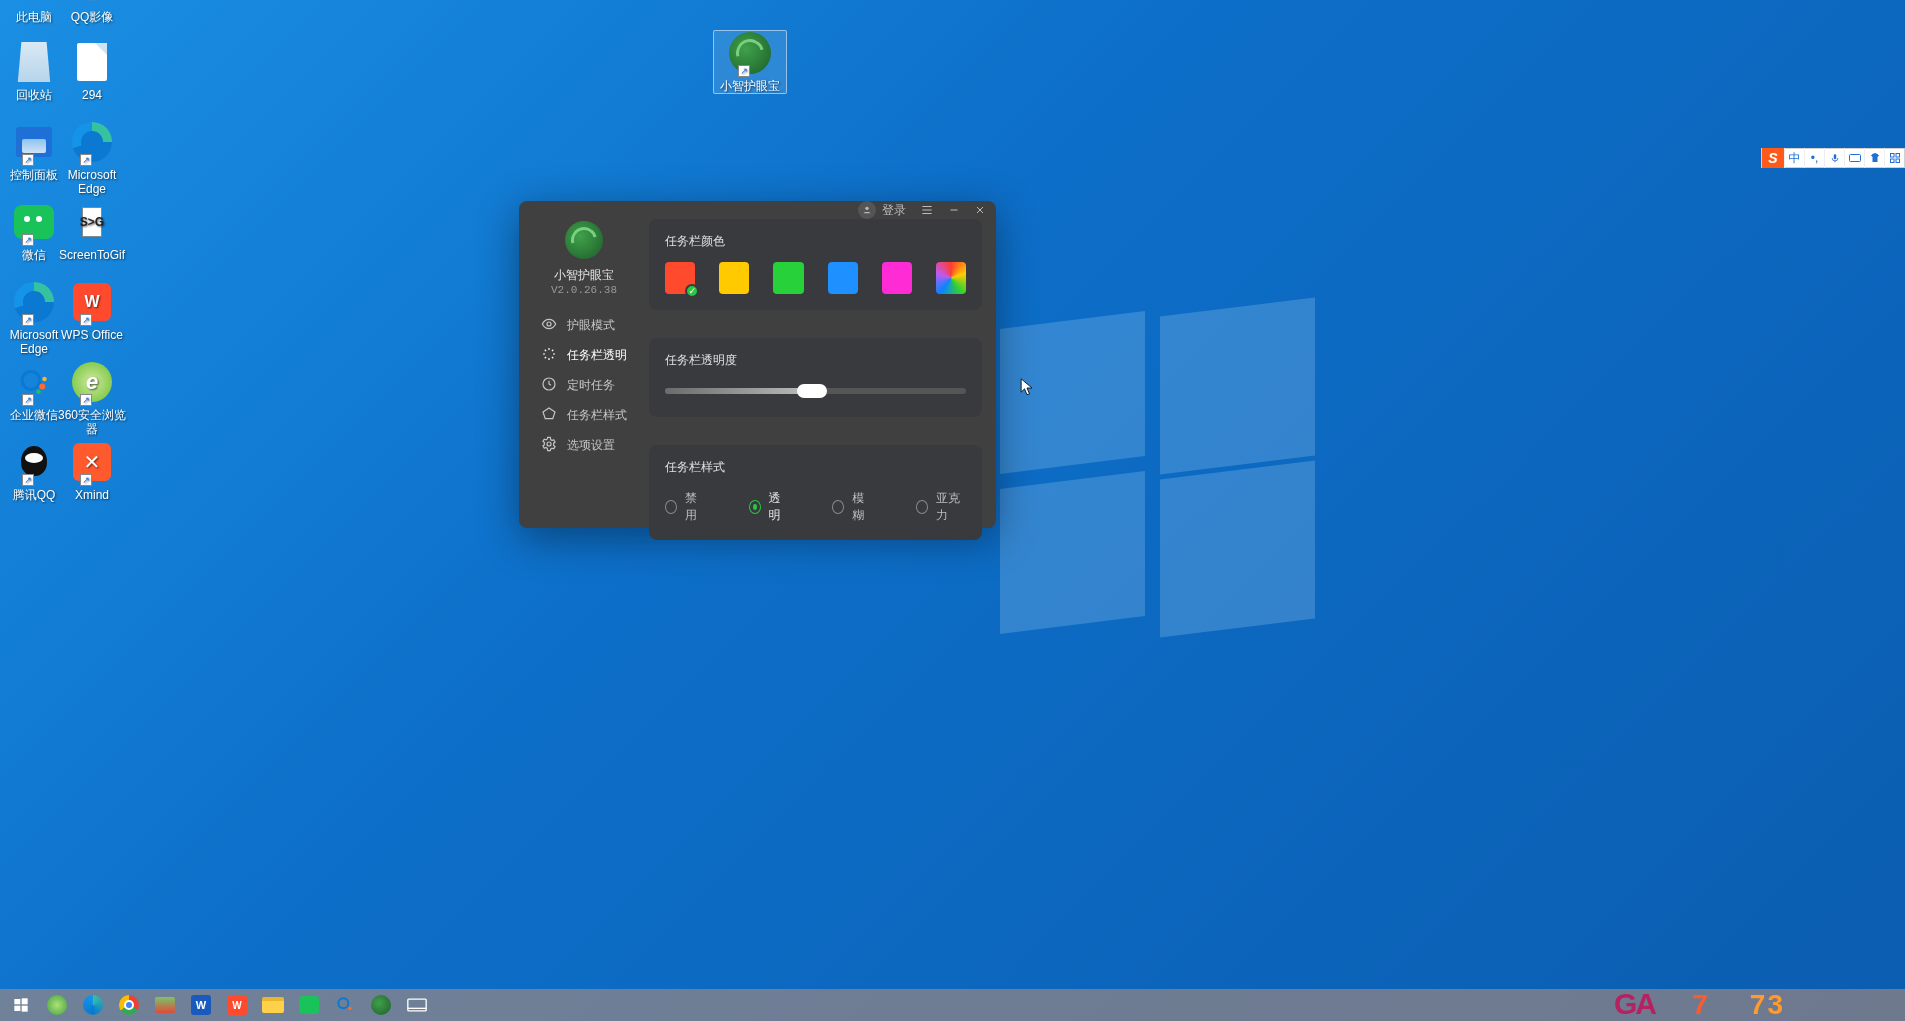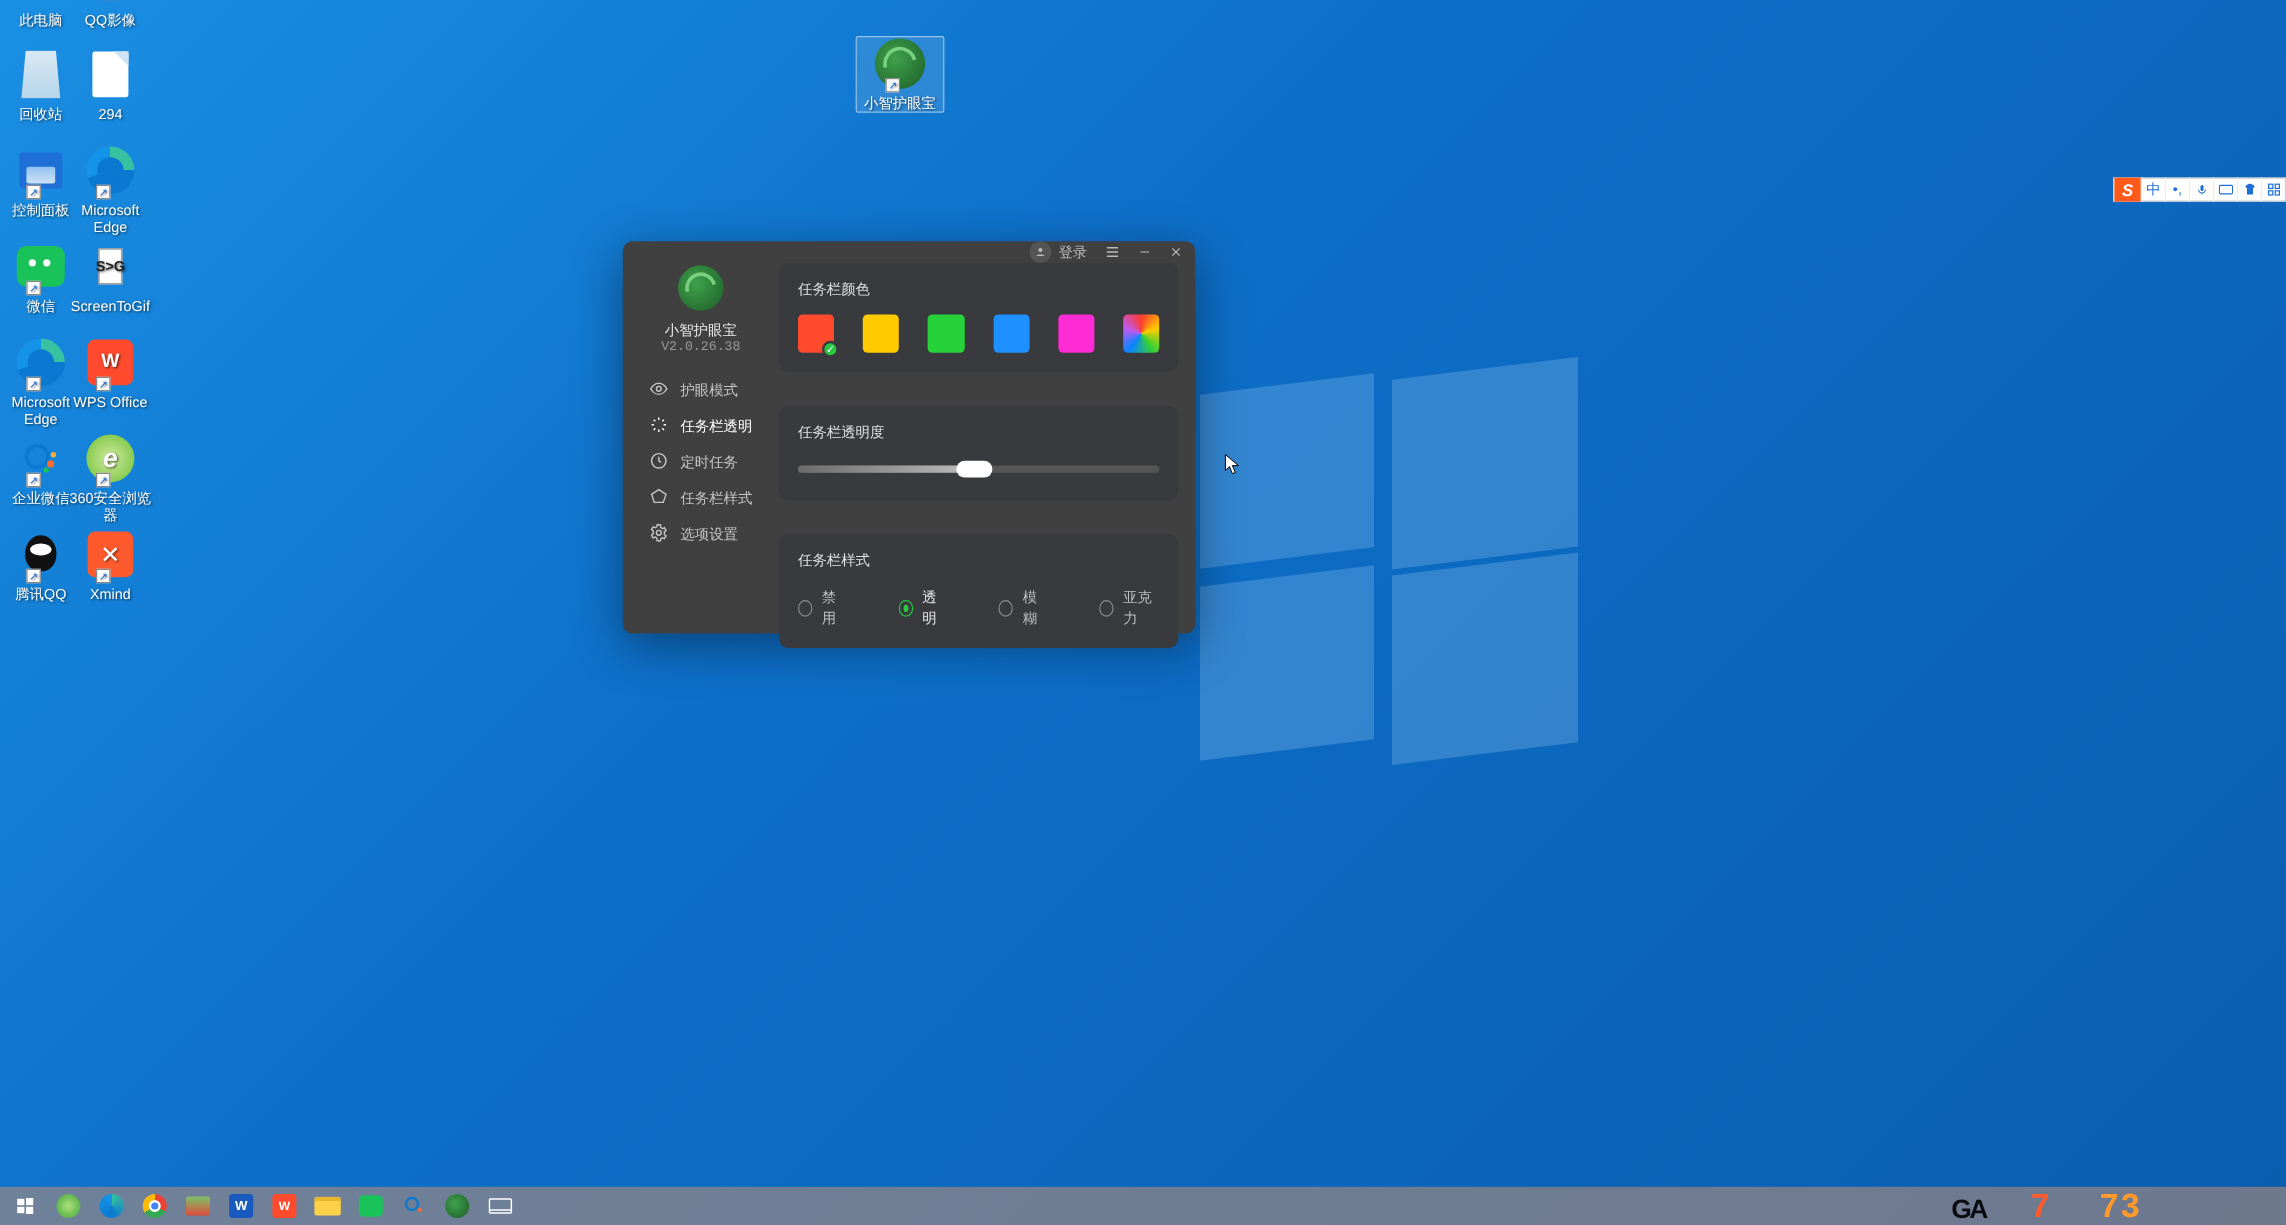--- a/index.html
+++ b/index.html
@@ -54,21 +54,21 @@
   .radio.sel .dot { border-color: #28c840; }
   .radio.sel .dot::after { content: ""; position: absolute; inset: 3px; border-radius: 50%; background: #28c840; }
   .radio.sel { color: #e6e6e6; }
   
   
   .taskbar { position: absolute; left: 0; right: 0; bottom: 0; height: 32px; background: rgba(176,140,120,.6); display: flex; align-items: center; padding: 0 6px; gap: 6px; }
   .taskbar .tb-btn { width: 30px; height: 28px; display: flex; align-items: center; justify-content: center; cursor: pointer; border-radius: 2px; }
   .tray-numbers { position: absolute; right: 120px; bottom: 0; font-size: 28px; font-weight: 800; letter-spacing: 2px; font-family: Arial Black, sans-serif; }
   .tray-numbers .a { color: #ff5a2b; }
   .tray-numbers .b { color: #ff9a2b; margin-left: 40px; }
-  .tray-ga { position: absolute; right: 250px; bottom: 0; font-size: 22px; font-weight: 900; font-family: Arial Black, sans-serif; color: #000000; opacity: .9; letter-spacing: -2px;}
+  .tray-ga { position: absolute; right: 250px; bottom: 0; font-size: 30px; font-weight: 900; font-family: Arial Black, sans-serif; color: #be185d; opacity: .9; letter-spacing: -2px;}
   
   
   .ime { position: absolute; right: 0; top: 148px; height: 20px; background: #fff; border: 1px solid #d0d0d0; display: flex; align-items: center; font-size: 12px; color: #1e6fd6; }
   .ime .s-badge { width: 22px; height: 20px; background: #ff5a1a; color: #fff; display: flex; align-items: center; justify-content: center; font-weight: bold; font-style: italic; font-size: 14px; }
   .ime .cell { width: 20px; height: 20px; display: flex; align-items: center; justify-content: center; border-left: 1px solid #eee; }
 
   
   .cursor { position: absolute; left: 1020px; top: 378px; width: 14px; height: 20px; }
 
   

